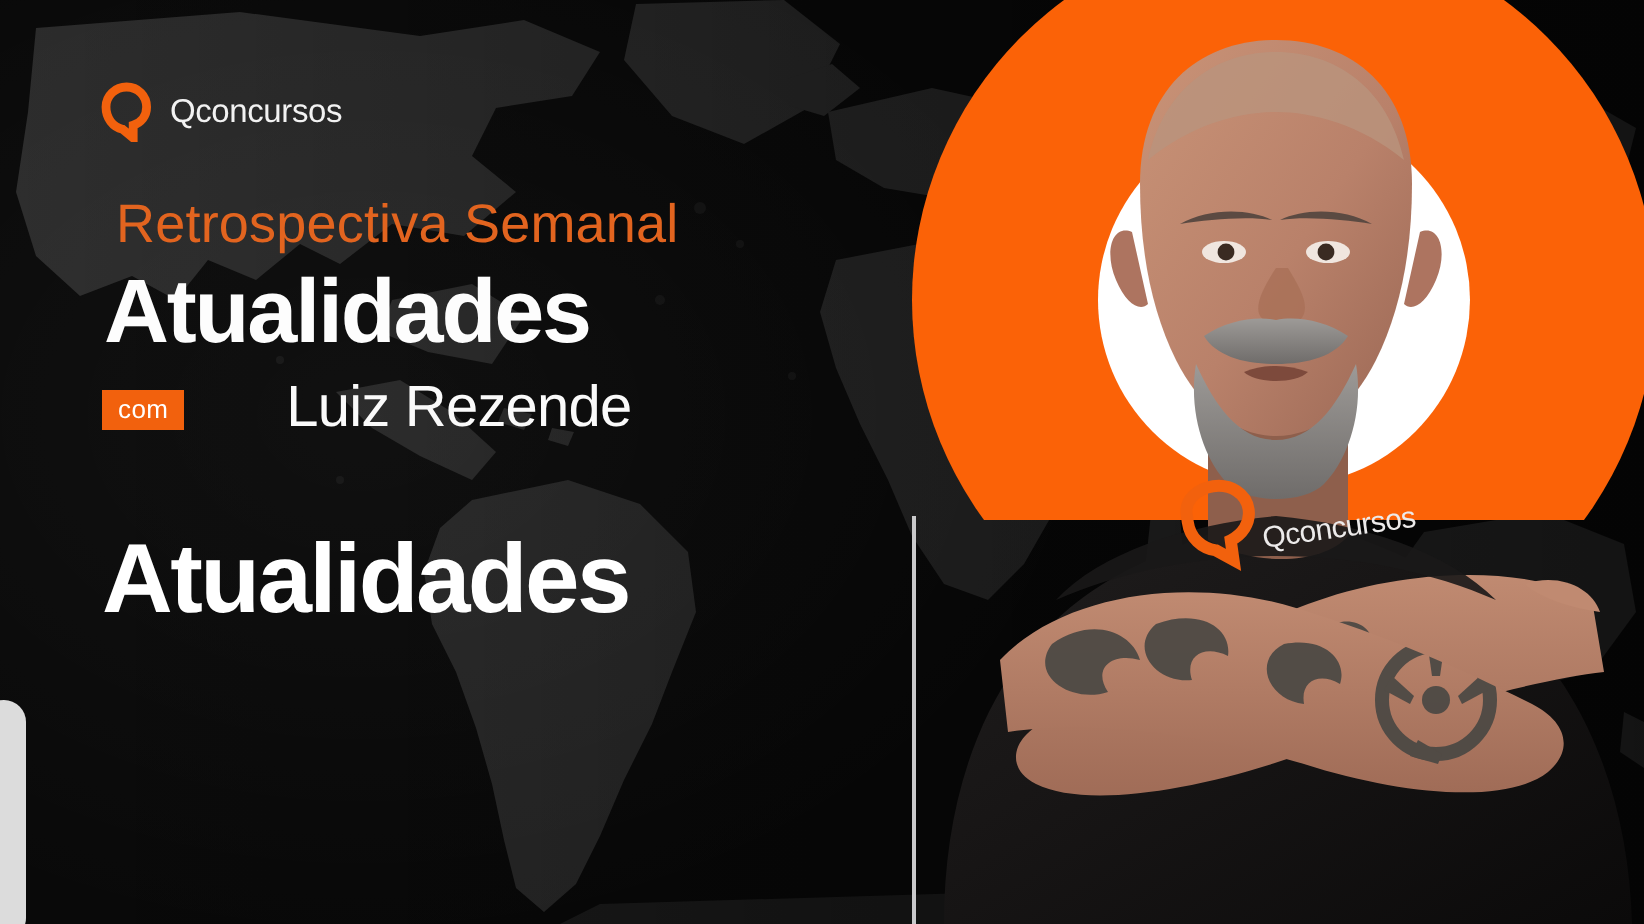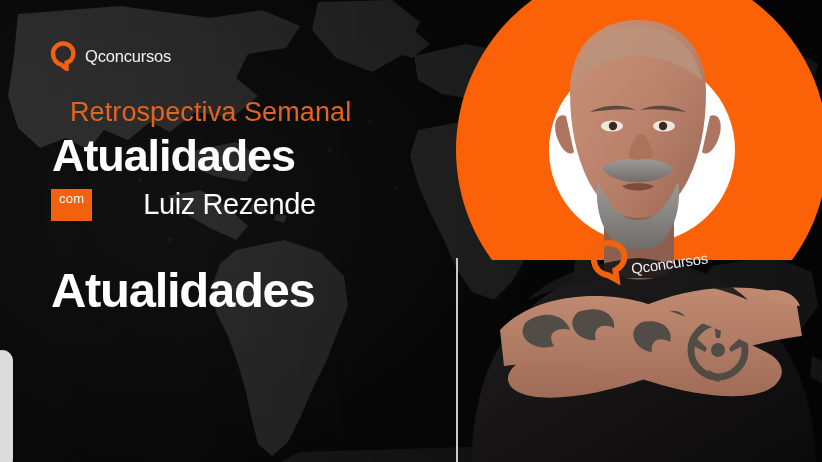--- a/index.html
+++ b/index.html
@@ -88,41 +88,40 @@
     letter-spacing: -0.2px;
     white-space: nowrap;
   }
 
   .kicker {
     position: absolute; left: 58px; top: 97px;
     color: #e2641f;
     font-size: 27px;
     letter-spacing: 0.1px;
     white-space: nowrap;
-    margin-left: 12px;
   }
 
   .headline {
     position: absolute; left: 52px; top: 130px;
     color: #fdfdfd;
     font-size: 45px;
     font-weight: bold;
     letter-spacing: -1.1px;
     white-space: nowrap;
   }
 
   .byline {
     position: absolute; left: 51px; top: 188px;
     display: flex; align-items: center; gap: 11px;
   }
   .byline-badge {
     background: #f2610d;
     color: #ffffff;
     font-size: 13px;
-    padding: 3px 8px 16px;
+    padding: 3px 8px 4px;
     line-height: 1;
     letter-spacing: 0.2px;
   }
   .byline-name {
     color: #fafafa;
     font-size: 29px;
     letter-spacing: -0.4px;
     white-space: nowrap;
     margin-left: 40px;
   }

